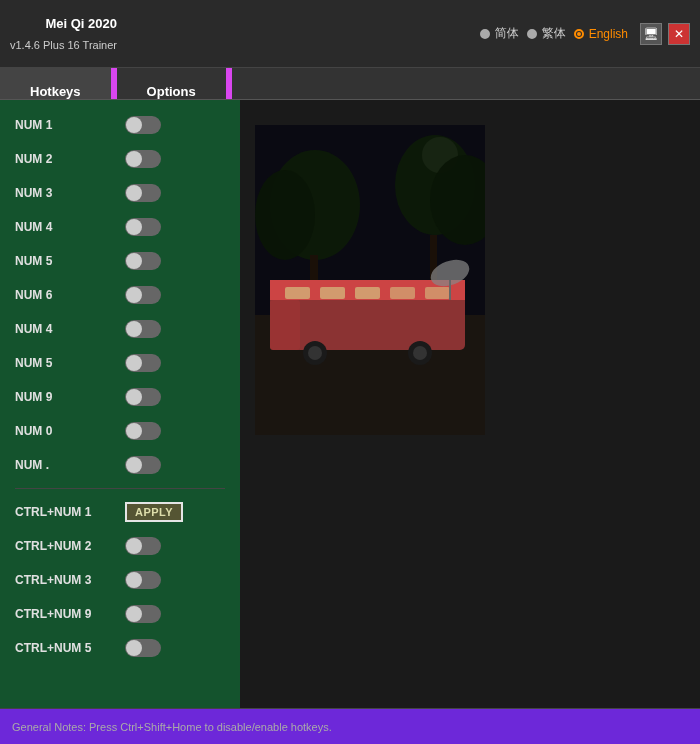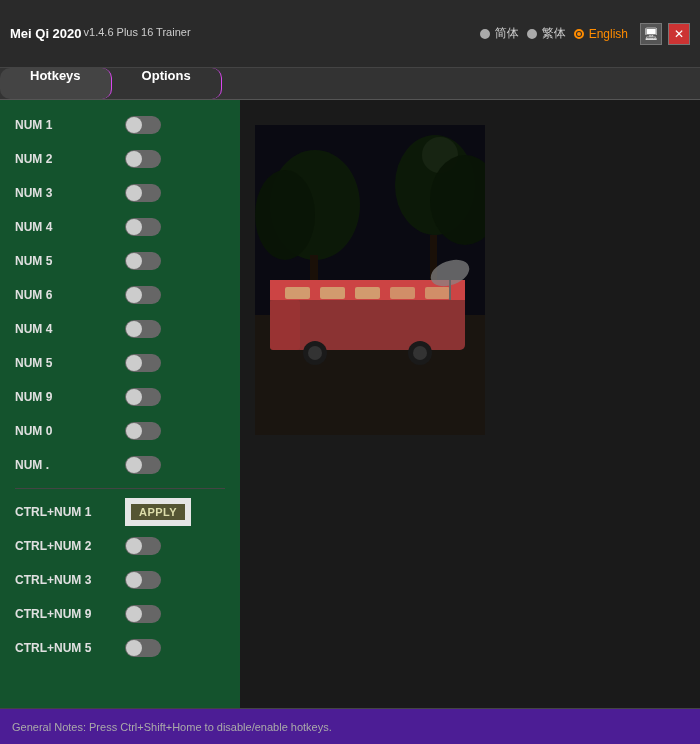--- a/index.html
+++ b/index.html
@@ -24,21 +24,22 @@
       height: 68px;
       display: flex;
       align-items: center;
       justify-content: space-between;
       padding: 0 10px;
       border-bottom: 1px solid #444;
     }
 
     .title-info {
       display: flex;
-      gap: 2px;
+      flex-direction: column;
+      gap: 8px;
       text-align: right;
     }
 
     .title-game {
       font-size: 13px;
       font-weight: bold;
       color: #ffffff;
     }
 
     .title-version {
@@ -129,27 +130,26 @@
       background: #333;
       height: 32px;
       display: flex;
       align-items: stretch;
       border-bottom: 1px solid #555;
     }
 
     .tab {
       padding: 0 30px;
       display: flex;
-      align-items: flex-start;
+      align-items: flex-end;
       cursor: pointer;
       font-size: 13px;
       font-weight: bold;
       color: #ffffff;
-      border-right: 1px solid #d946ef;
-      border-radius: 10px;
+      border-right: 6px solid #d946ef;
     }
 
     .tab.active {
       background: #444;
     }
 
     
     .main-content {
       display: flex;
       height: calc(744px - 68px - 32px - 36px);
@@ -193,21 +193,21 @@
       border-radius: 50%;
       background: #cccccc;
       position: absolute;
       top: 1px;
       left: 1px;
       transition: left 0.1s;
     }
 
     .apply-btn {
       background: #555533;
-      border: 6px solid #e5e5e5;
+      border: 2px solid #e5e5e5;
       color: #ddddaa;
       font-size: 11px;
       font-weight: bold;
       padding: 2px 8px;
       cursor: pointer;
       letter-spacing: 0.5px;
     }
 
     
     .options-panel {
@@ -257,21 +257,21 @@
       font-size: 28px;
       font-weight: bold;
       color: #ffffff;
       text-shadow: 2px 2px 8px rgba(0,0,0,0.9);
       font-family: Georgia, serif;
     }
 
     
     .footer-note {
       height: 36px;
-      background: #4c1d95;
+      background: #6d28d9;
       border-top: 1px solid #444;
       display: flex;
       align-items: center;
       padding: 0 12px;
       font-size: 11px;
       color: #aaaaaa;
       width: 100%;
     }
 
     .separator {

